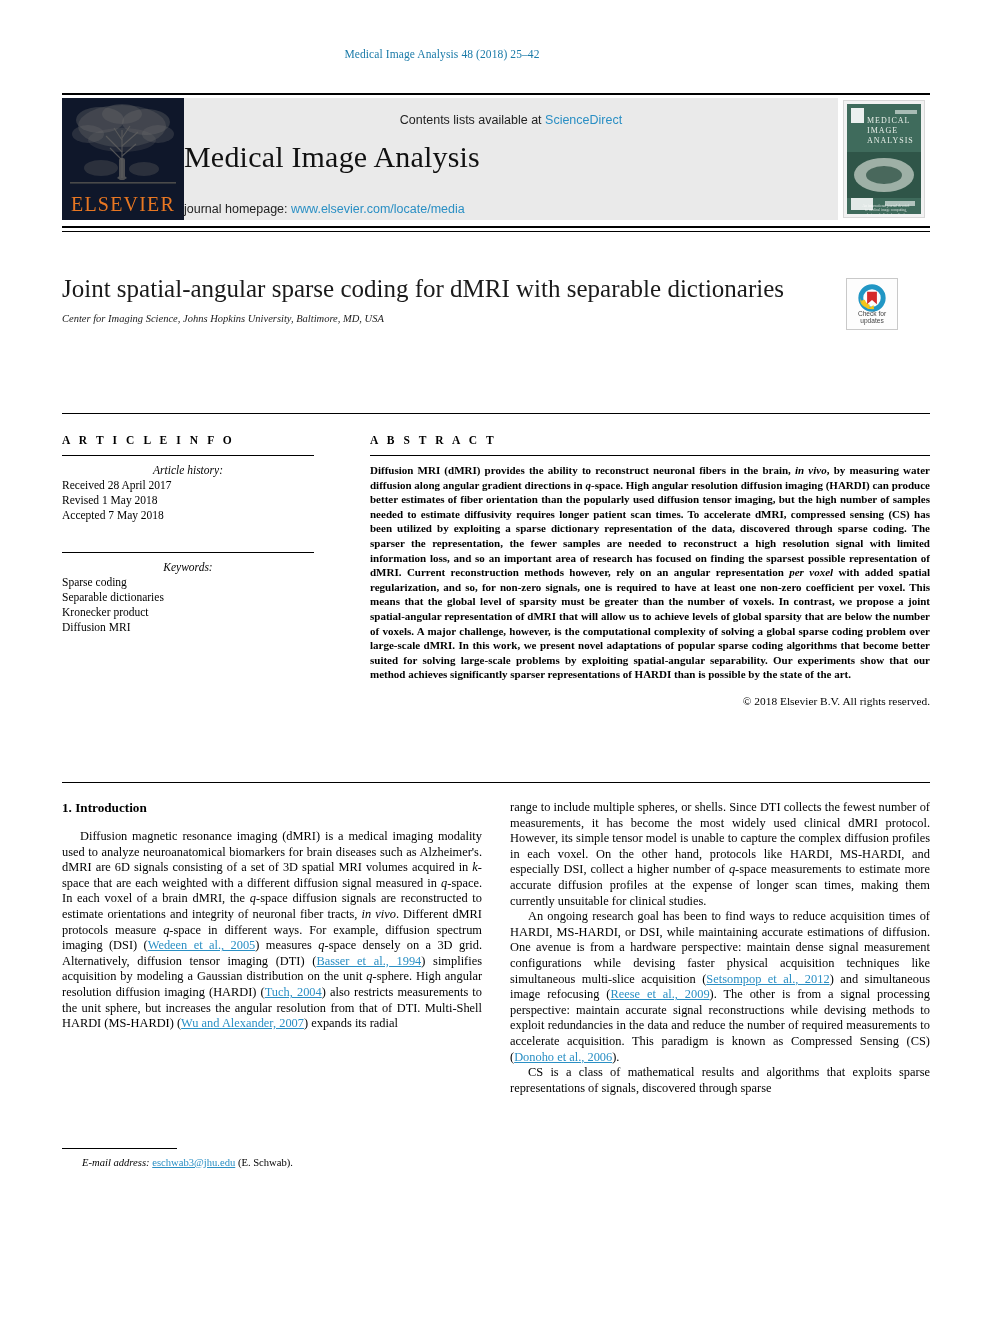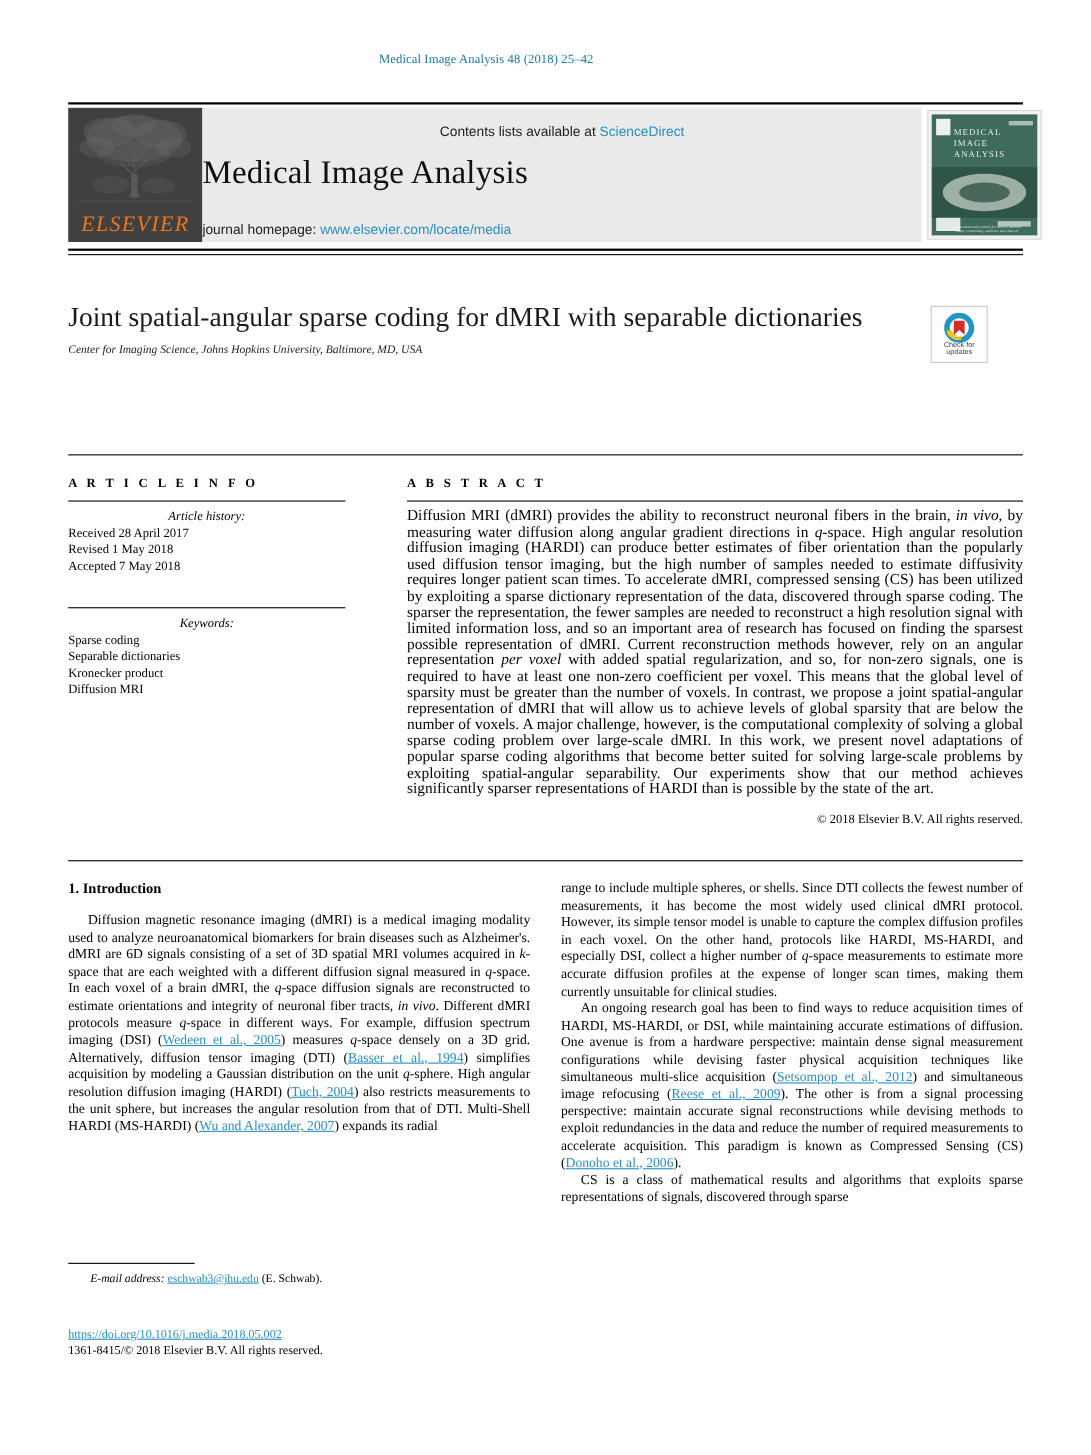--- a/index.html
+++ b/index.html
@@ -49,23 +49,22 @@
     position: absolute;
     left: 0; top: 3px;
     width: 868px;
     height: 122px;
     display: flex;
   }
   .elsevier-logo {
     width: 122px;
     height: 122px;
     position: relative;
-    background: #404040;
+    background: #0f172a;
     flex: 0 0 122px;
-    font-style: italic;
   }
   .elsevier-tree {
     position: absolute;
     left: 6px; top: 2px;
     width: 110px;
     height: 92px;
   }
   .elsevier-word {
     position: absolute;
     left: 4px;
@@ -117,21 +116,21 @@
   .cover-thumb {
     flex: 0 0 92px;
     width: 92px;
     height: 122px;
     background: #ffffff;
     position: relative;
   }
   .cover-img {
     position: absolute;
     left: 5px; top: 2px;
-    width: 104px;
+    width: 82px;
     height: 118px;
     background: #f2f2f2;
     border: 1px solid #d8d8d8;
     box-sizing: border-box;
     overflow: hidden;
   }
   .cover-green {
     position: absolute;
     left: 3px; top: 3px; right: 3px; bottom: 3px;
     background: #3f6b5c;
@@ -335,24 +334,25 @@
     text-align: center;
   }
   .info-line {
     font-size: 11.5px;
     line-height: 15px;
   }
   .info-gap {
     height: 20px;
   }
   .abstract-body {
-    font-size: 14px;
+    font-size: 11px;
     line-height: 14.6px;
     text-align: justify;
     margin-top: 2px;
+    font-weight: bold;
   }
   .copyright {
     margin-top: 13px;
     text-align: right;
     font-size: 11.4px;
   }
 
   .rule-below-abstract {
     position: absolute;
     left: 62px;
@@ -562,18 +562,14 @@
     <p class="body-p" style="text-indent:0"><span>range to include multiple spheres, or shells. Since DTI collects the fewest number of measurements, it has become the most widely used clinical dMRI protocol. However, its simple tensor model is unable to capture the complex diffusion profiles in each voxel. On the other hand, protocols like HARDI, MS-HARDI, and especially DSI, collect a higher number of </span><em>q</em><span>-space measurements to estimate more accurate diffusion profiles at the expense of longer scan times, making them currently unsuitable for clinical studies.</span></p>
     <p class="body-p"><span>An ongoing research goal has been to find ways to reduce acquisition times of HARDI, MS-HARDI, or DSI, while maintaining accurate estimations of diffusion. One avenue is from a hardware perspective: maintain dense signal measurement configurations while devising faster physical acquisition techniques like simultaneous multi-slice acquisition (</span><a href="#" class="cite">Setsompop et al., 2012</a><span>) and simultaneous image refocusing (</span><a href="#" class="cite">Reese et al., 2009</a><span>). The other is from a signal processing perspective: maintain accurate signal reconstructions while devising methods to exploit redundancies in the data and reduce the number of required measurements to accelerate acquisition. This paradigm is known as Compressed Sensing (CS) (</span><a href="#" class="cite">Donoho et al., 2006</a><span>).</span></p>
     <p class="body-p">CS is a class of mathematical results and algorithms that exploits sparse representations of signals, discovered through sparse</p>
   </div>
 
   <div class="footnote-area">
     <hr class="fn-rule">
     <div class="fn-line" style="padding-left:20px"><span class="fn-italic">E-mail address:</span> <a href="#" class="cite">eschwab3@jhu.edu</a> <span>(E. Schwab).</span></div>
   </div>
 
-  <div class="doi-block">
-    <a href="#" class="doi-line">https://doi.org/10.1016/j.media.2018.05.002</a>
-    <div class="issn-line">1361-8415/© 2018 Elsevier B.V. All rights reserved.</div>
-  </div>
 
 </div>
 
 </body></html>

